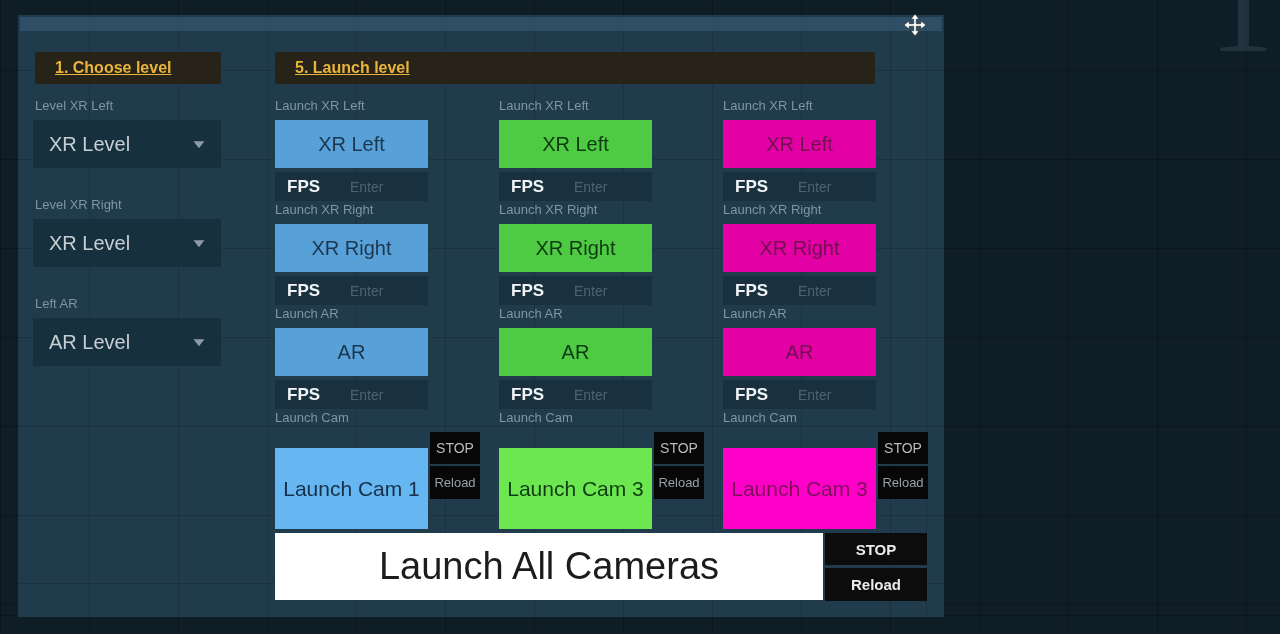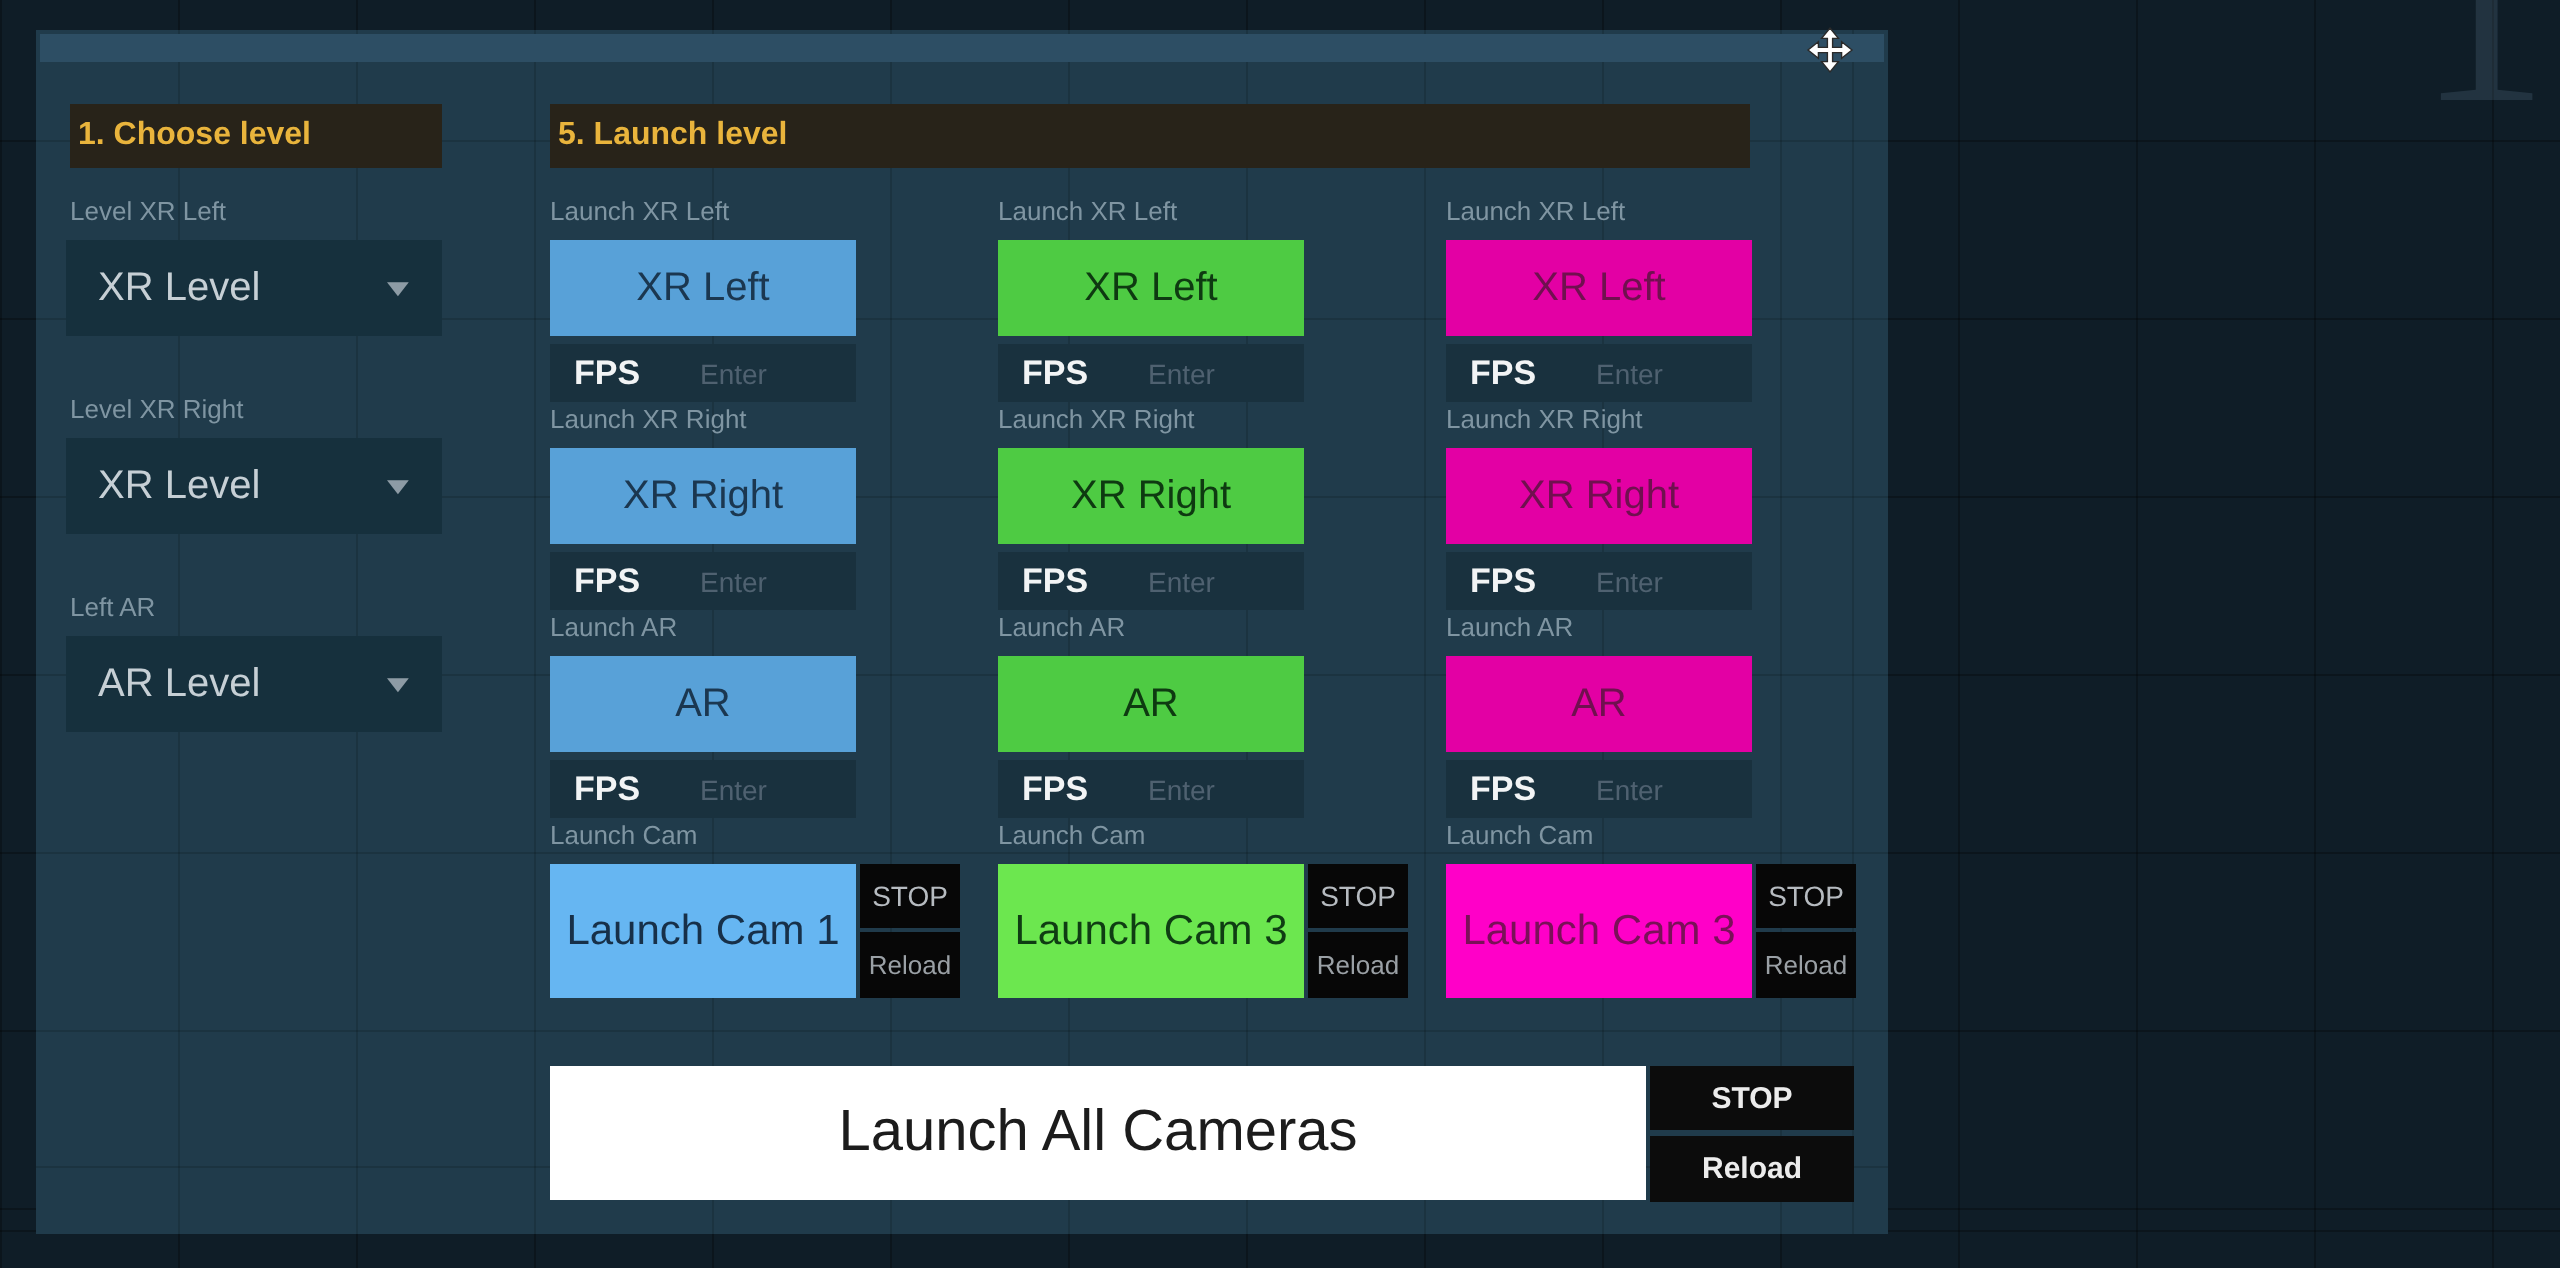--- a/index.html
+++ b/index.html
@@ -29,21 +29,21 @@
     background-position:-18px 0, 0 -34px;
   }
   .drag-bar {
     position:absolute; left:2px; right:2px; top:2px; height:14px;
     background:#2d4e64; cursor:move;
   }
   .move-cursor { position:absolute; left:903px; top:13px; width:24px; height:24px; }
   .section-header {
     position:absolute; height:32px; line-height:32px;
     background:#282319; color:#e9b43c;
-    font-weight:bold; font-size:16px; padding-left:4px;
+    font-weight:bold; font-size:16px; padding-left:20px;text-decoration:underline;
   }
   #choose-header { left:17px; top:37px; width:186px; }
   #launch-header { left:257px; top:37px; width:600px; }
 
   .choose-col { position:absolute; left:17px; top:84px; width:188px; }
   .field-label, .col-label { font-size:13px; color:#7f95a2; height:14px; line-height:14px; white-space:nowrap; }
   .dropdown {
     margin:7px 0 0 -2px; width:188px; height:48px; background:#16303d;
     display:flex; align-items:center; justify-content:space-between;
     padding:0 16px; cursor:pointer;
@@ -67,23 +67,23 @@
     padding:0 14px 0 12px;
   }
   .fps-label { font-weight:bold; font-size:17px; color:#f2f4f5; }
   .fps-input {
     width:64px; background:transparent; border:none; outline:none;
     font-family:"Liberation Sans", sans-serif; font-size:14px; color:#c0ccd4;
   }
   .fps-input::placeholder { color:#4f6170; opacity:1; }
   .cam-row { display:flex; width:205px; }
   .cam-btn {
-    width:153px; height:67px; border:none; cursor:pointer;
-    display:flex; align-items:center; justify-content:center;
-    font-family:"Liberation Sans", sans-serif; font-size:21px;
+    width:153px; height:81px; border:none; cursor:pointer;
+    display:flex; align-items:center; justify-content:center;
+    font-family:"Liberation Sans", sans-serif; font-size:21px;margin-top:16px;
   }
   .mini-col { width:50px; margin-left:2px; display:flex; flex-direction:column; }
   .mini-btn {
     height:32px; background:#070707; border:none; cursor:pointer;
     display:flex; align-items:center; justify-content:center;
     font-family:"Liberation Sans", sans-serif;
     color:#b6bbc0; font-size:14px; margin-bottom:2px;
   }
   .mini-btn.reload { height:33px; color:#9aa0a5; font-size:13px; margin-bottom:0; }
 
@@ -91,21 +91,21 @@
   .col-blue .cam-btn { background:#66b6f2; color:#173049; }
   .col-green .xr-btn { background:#4ecb43; color:#0e3a11; }
   .col-green .cam-btn { background:#6ce74f; color:#0f3d13; }
   .col-magenta .xr-btn { background:#e300a4; color:#70104f; }
   .col-magenta .cam-btn { background:#ff00c8; color:#7a1058;text-align:center; }
 
   .launch-all-btn {
     position:absolute; left:257px; top:518px; width:548px; height:67px;
     background:#ffffff; border:none; cursor:pointer;
     display:flex; align-items:center; justify-content:center;
-    font-family:"Liberation Sans", sans-serif; font-size:29px; color:#1c1c1c;
+    font-family:"Liberation Sans", sans-serif; font-size:38px; color:#1c1c1c;
   }
   .footer-side { position:absolute; left:807px; top:518px; width:102px; display:flex; flex-direction:column; }
   .footer-mini {
     height:32px; background:#0c0c0c; border:none; cursor:pointer;
     display:flex; align-items:center; justify-content:center;
     font-family:"Liberation Sans", sans-serif;
     font-weight:bold; font-size:15px; color:#ececec; margin-bottom:3px;
   }
   .footer-mini.reload { height:33px; margin-bottom:0; }
 </style>

